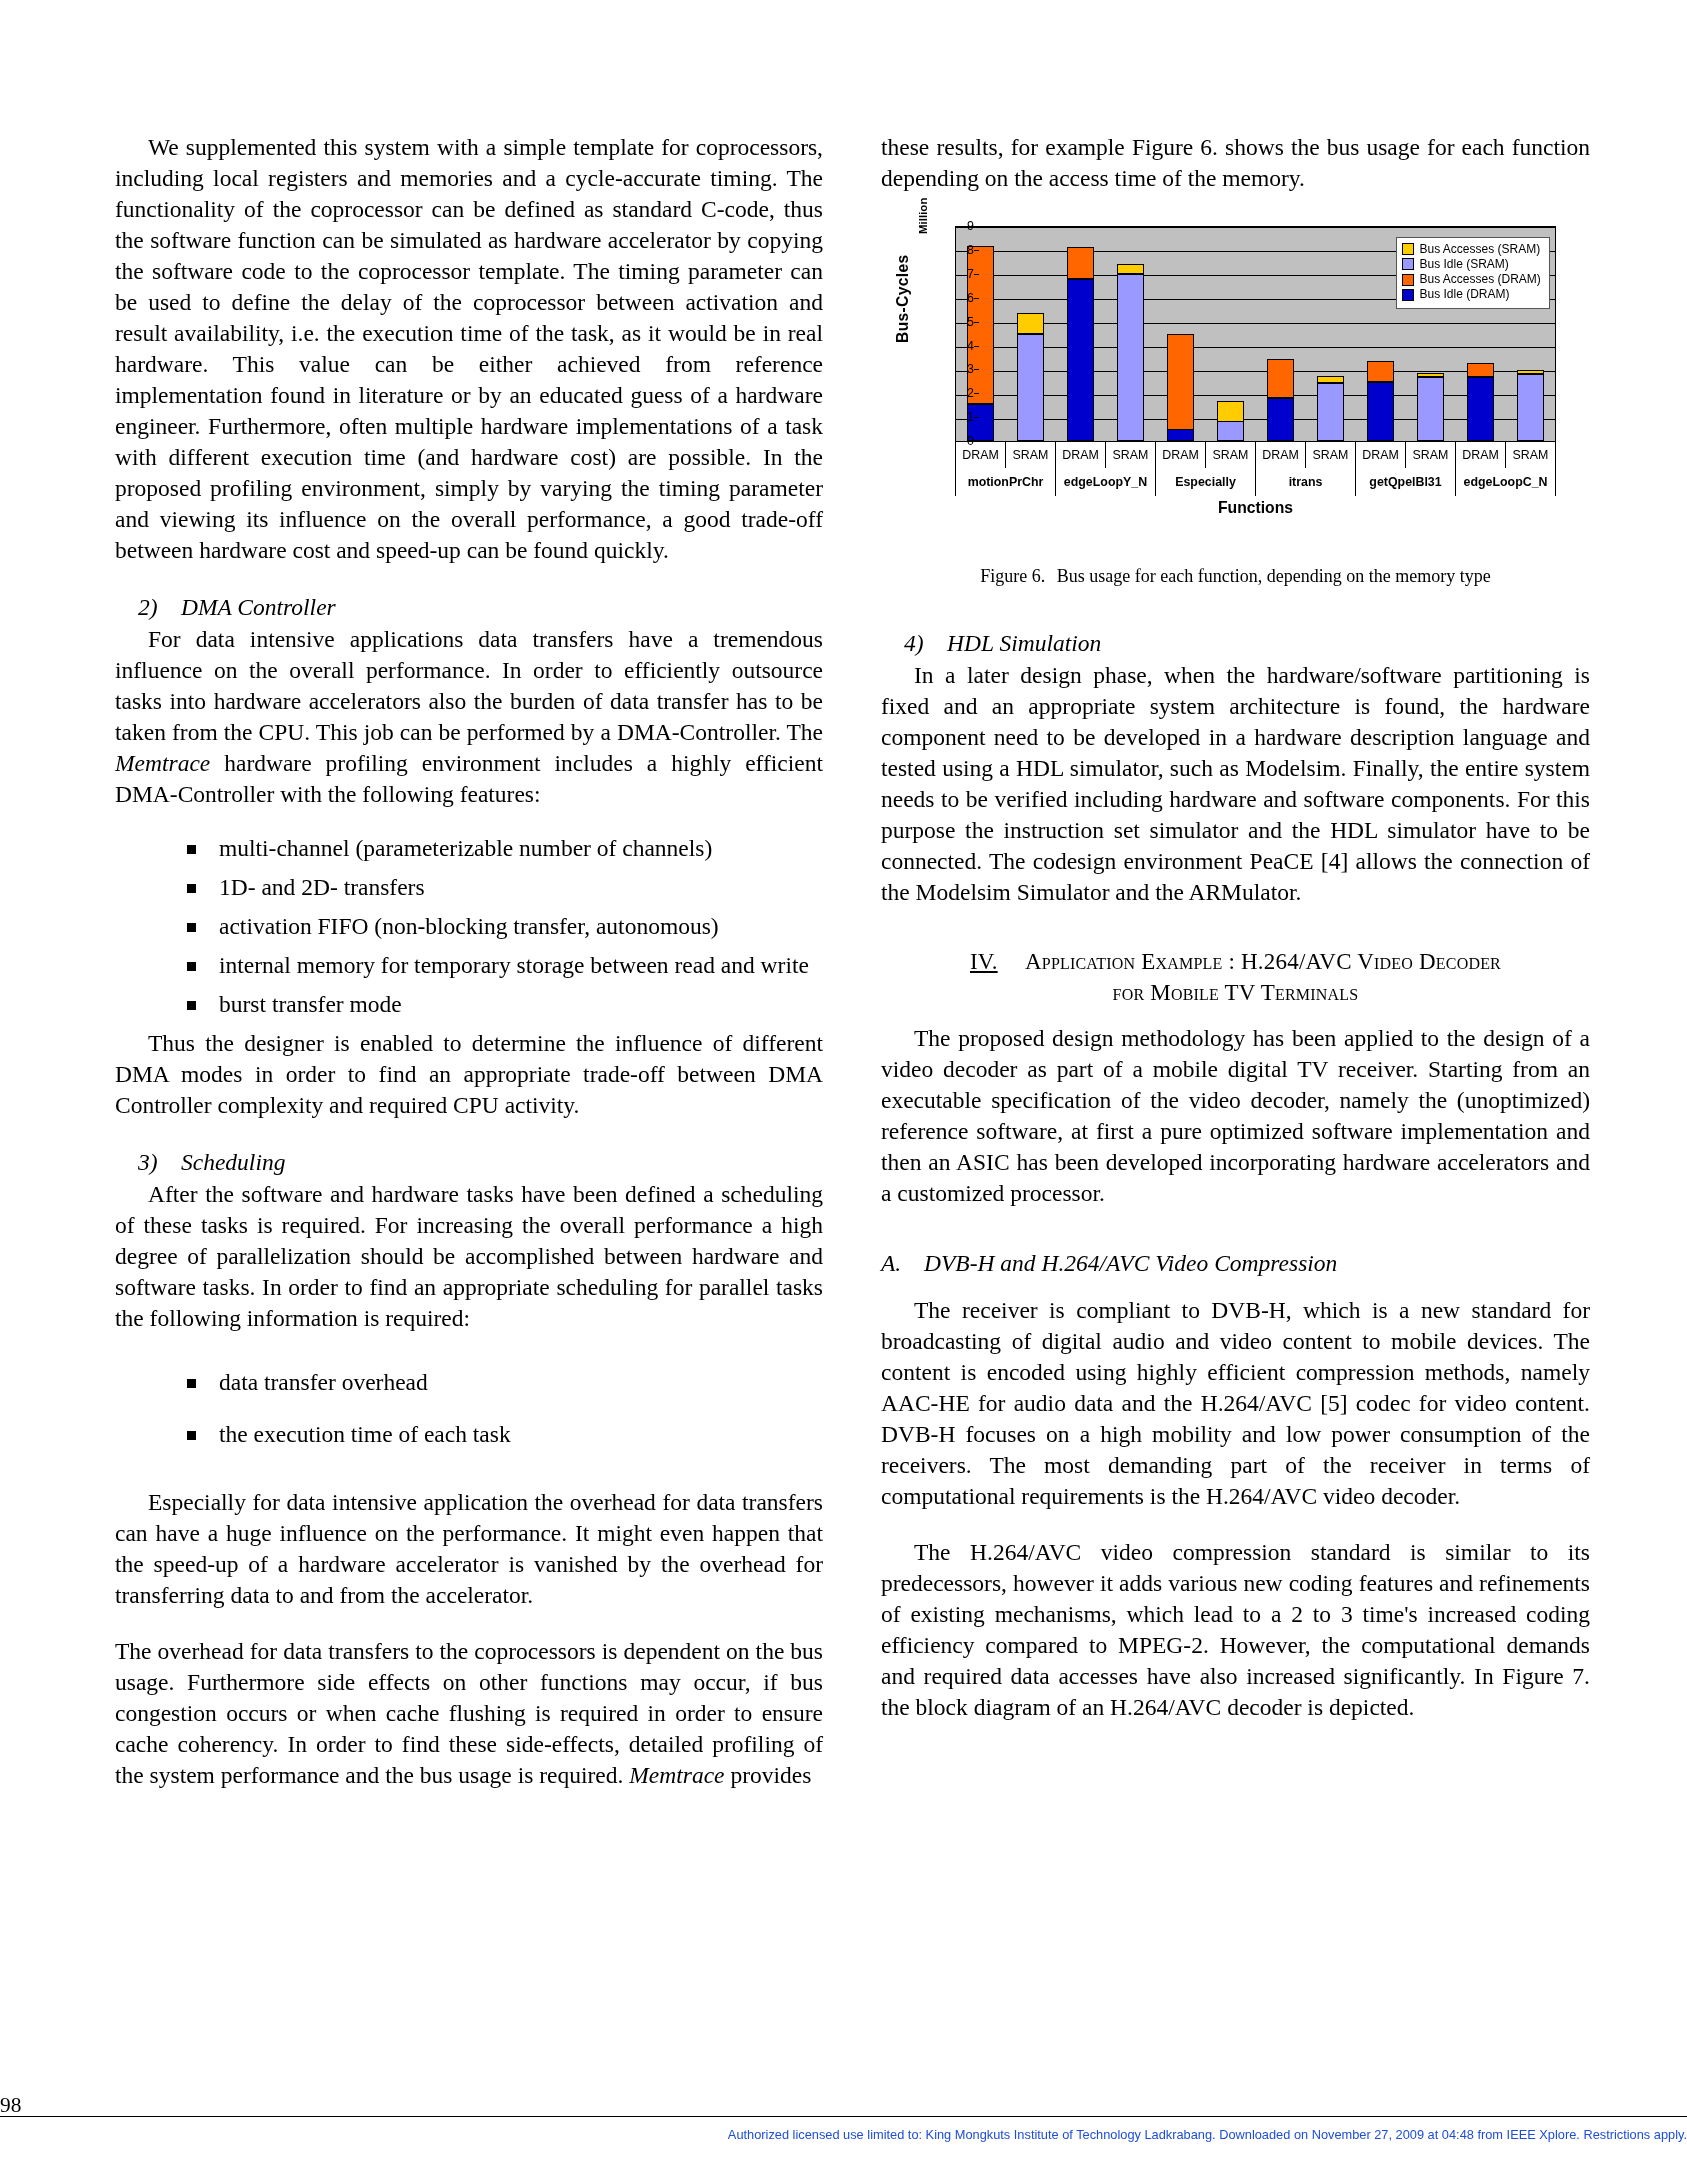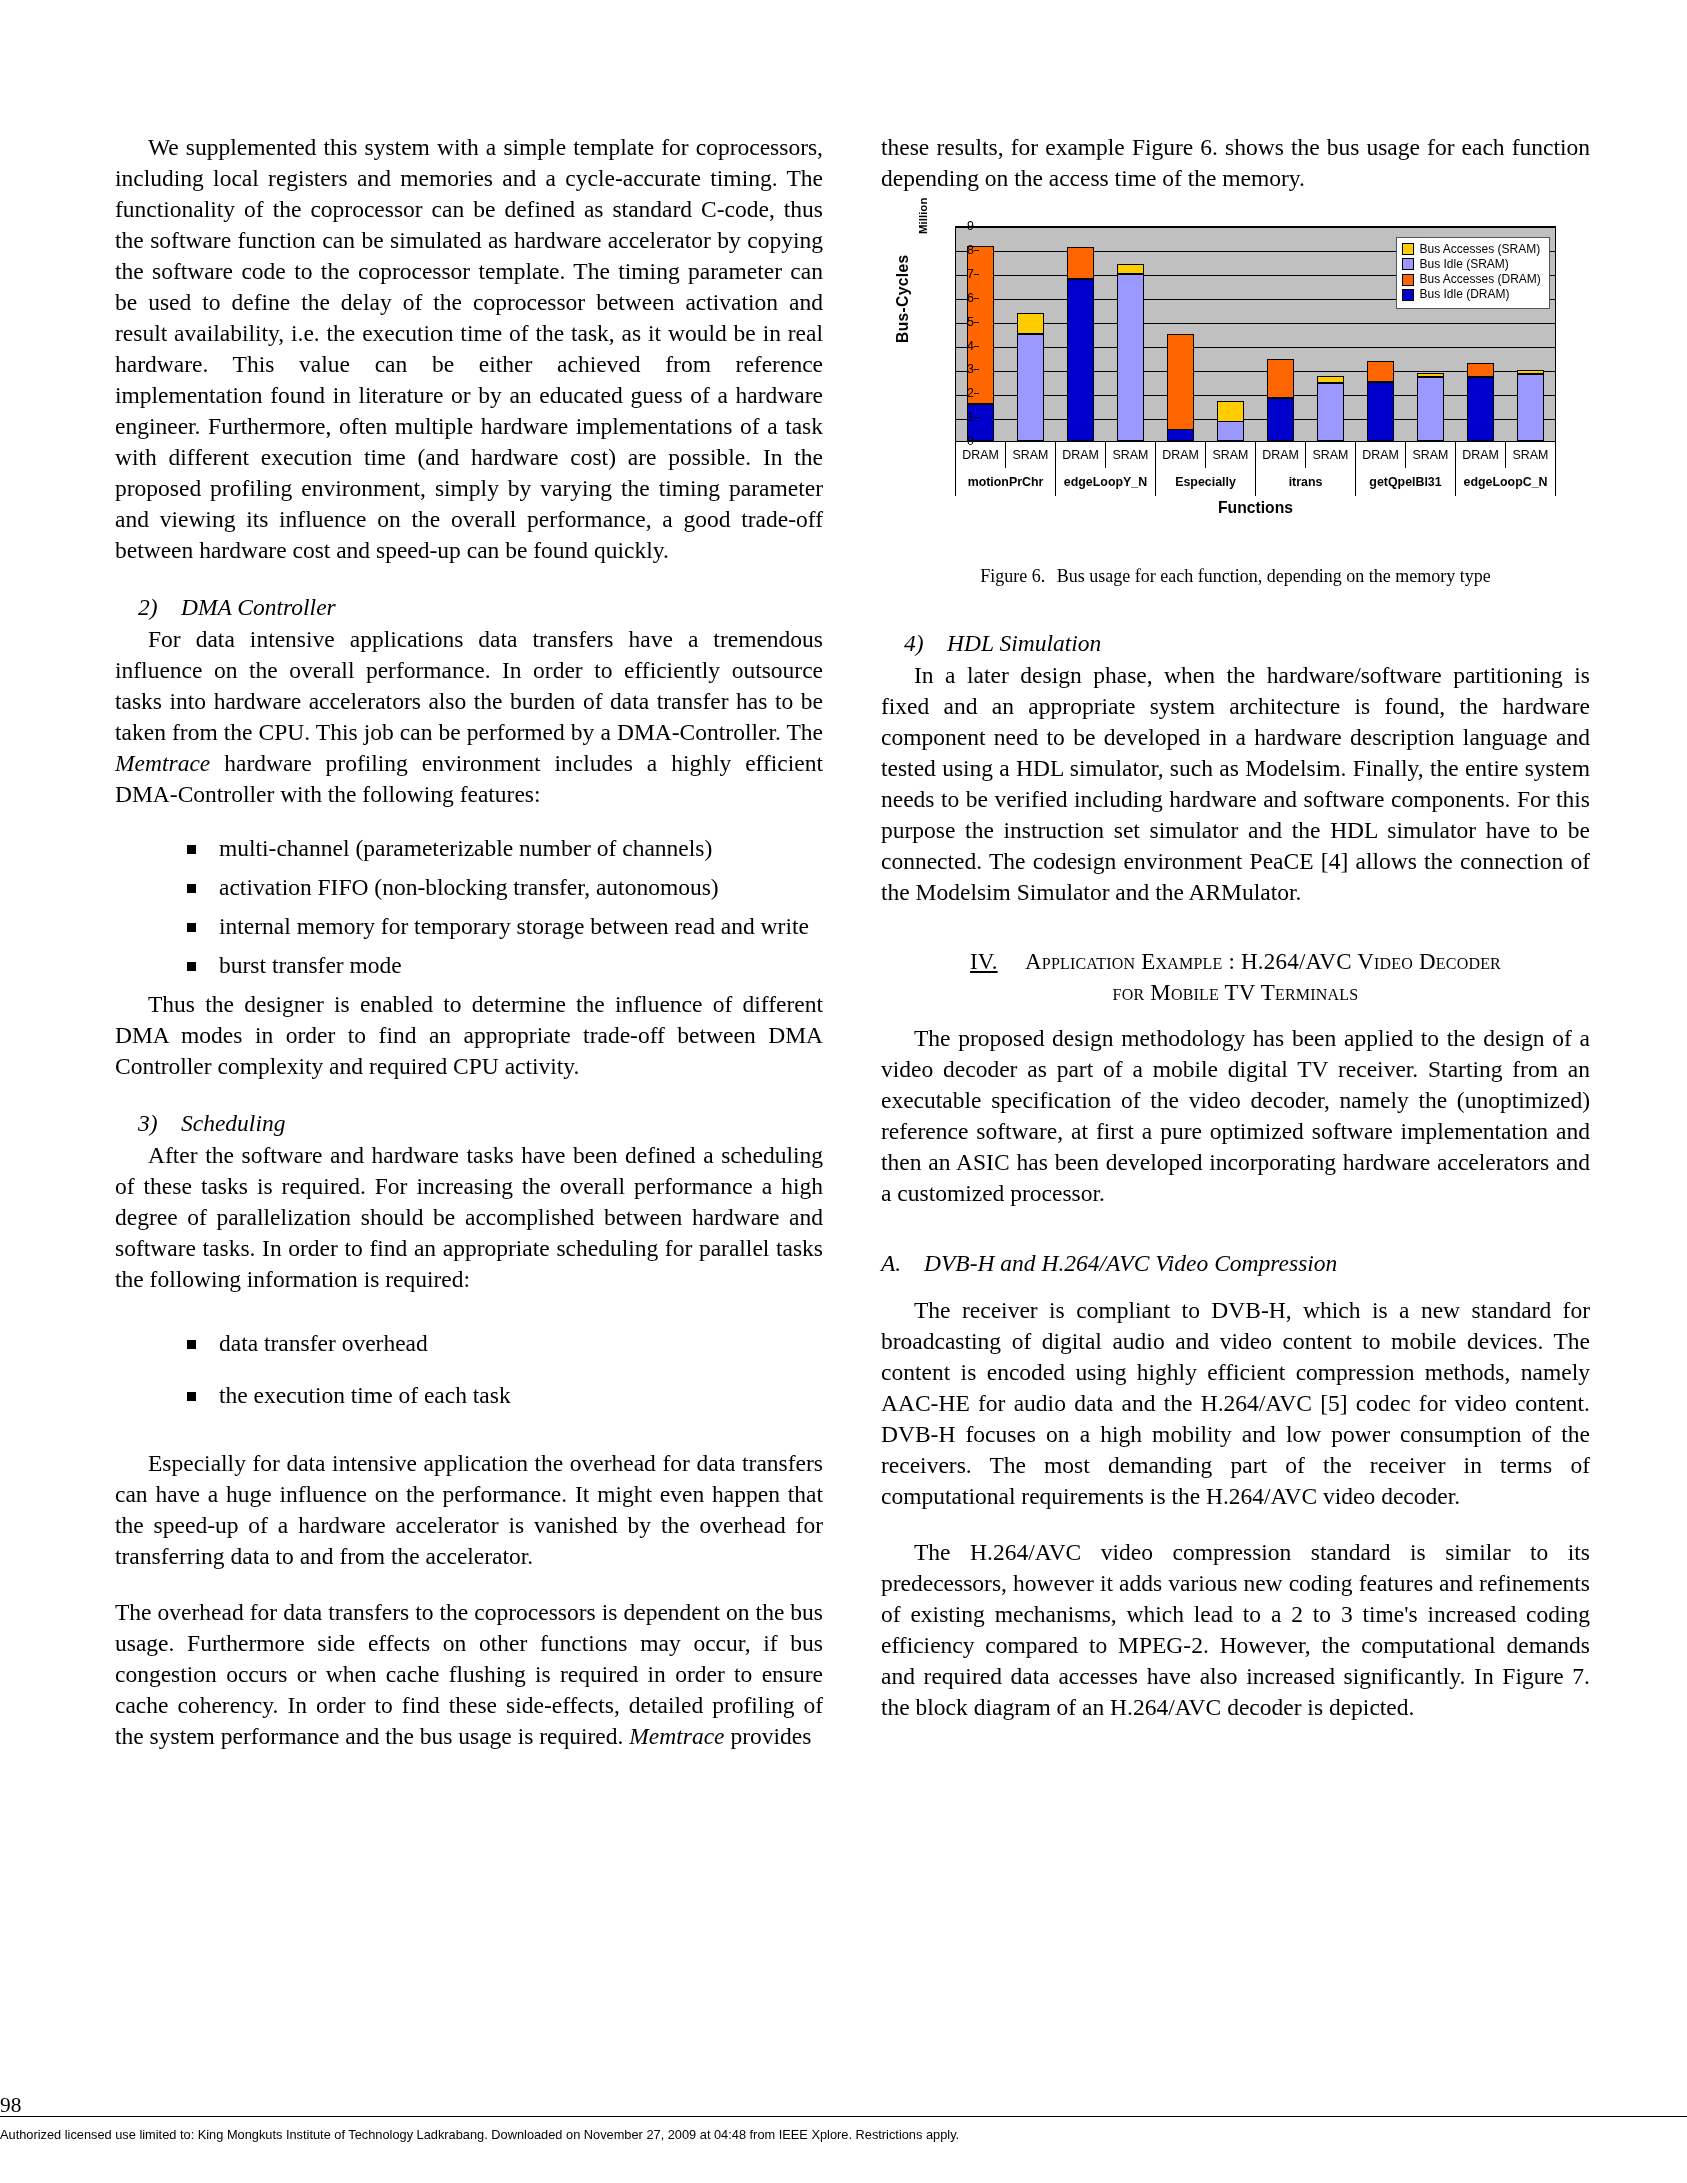--- a/index.html
+++ b/index.html
@@ -244,24 +244,24 @@
     font-size:21.4px;
   }
   .footrule{
     position:absolute;
     left:0;right:0;top:2116px;
     height:0.8px;background:#000;
   }
   .footnote{
     position:absolute;
     left:0;right:0;top:2127px;
-    text-align:left;
+    text-align:right;
     font-family:"Liberation Sans","DejaVu Sans",sans-serif;
     font-size:12.8px;
-    color:#000000;
+    color:#1d4ed8;
   }
   .it{font-style:italic;}
 </style>
 </head>
 <body>
 
 <div class="page">
 
   <div class="cols">
 
@@ -275,20 +275,21 @@
       <div class="subhead">
         <span class="num">2)</span><span>DMA Controller</span>
       </div>
 
       <p class="para indent"><span>For data intensive applications data transfers have a tremendous influence on the overall performance. In order to efficiently outsource tasks into hardware accelerators also the burden of data transfer has to be taken from the CPU. This job can be performed by a DMA-Controller. The </span><span class="it">Memtrace</span><span> hardware profiling environment includes a highly efficient DMA-Controller with the following features:</span></p>
 
       <div class="spacer-sm"></div>
 
       <ul class="feat">
         <li><span class="bullet"></span><span>multi-channel (parameterizable number of channels)</span></li>
+        <li><span class="bullet"></span><span>1D- and 2D- transfers</span></li>
         <li><span class="bullet"></span><span>activation FIFO (non-blocking transfer, autonomous)</span></li>
         <li><span class="bullet"></span><span>internal memory for temporary storage between read and write</span></li>
         <li><span class="bullet"></span><span>burst transfer mode</span></li>
       </ul>
 
       <p class="para indent">Thus the designer is enabled to determine the influence of different DMA modes in order to find an appropriate trade-off between DMA Controller complexity and required CPU activity.</p>
 
       <div class="spacer-md"></div>
 
       <div class="subhead">

